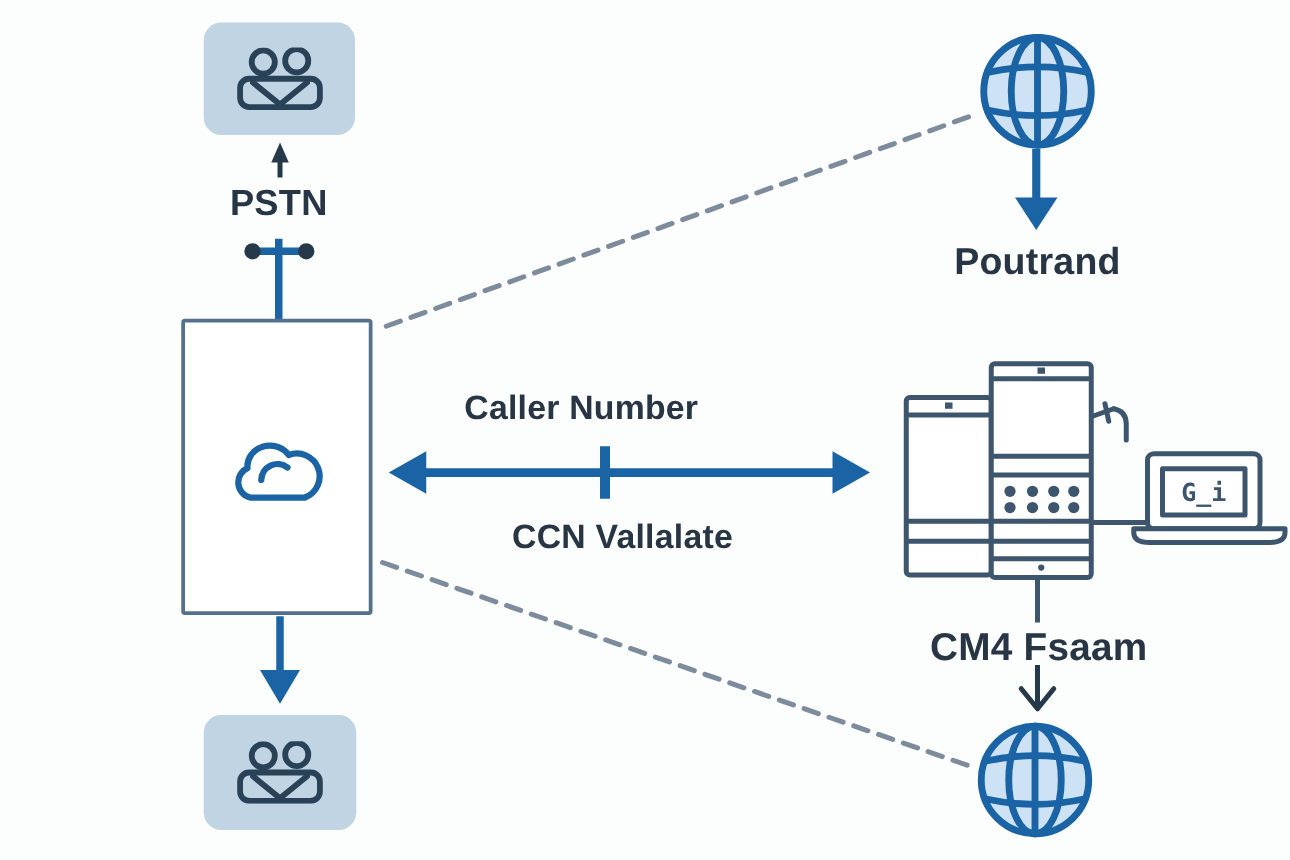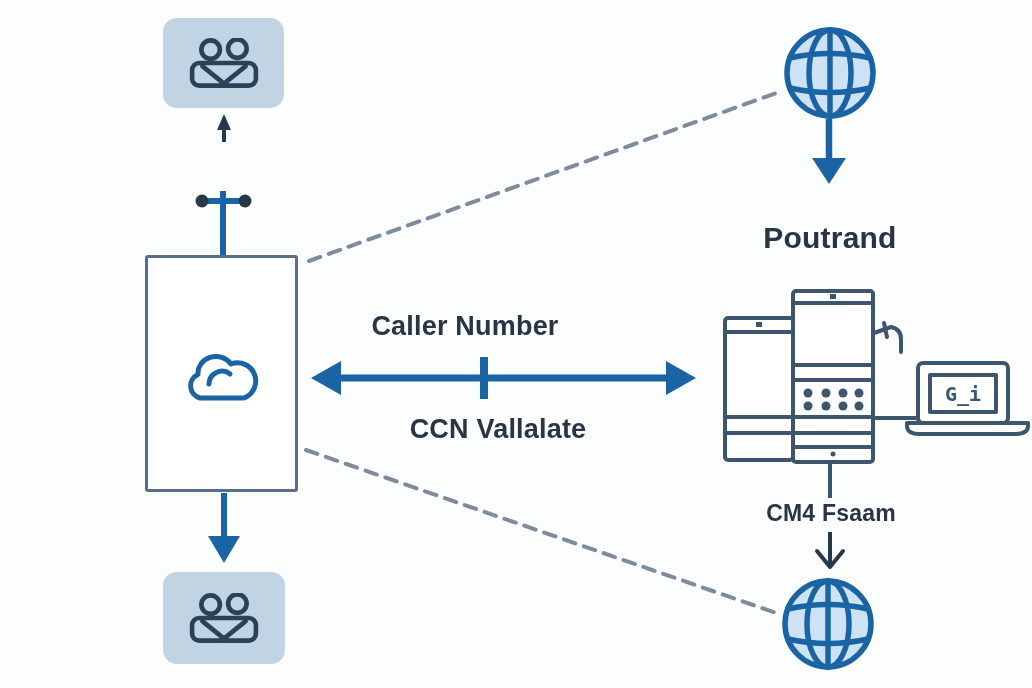--- a/index.html
+++ b/index.html
@@ -24,22 +24,22 @@
   svg{display:block;}
   .overlay{position:absolute;left:0;top:0;pointer-events:none;}
   .label{
     position:absolute;font-weight:700;color:var(--text);text-align:center;
     letter-spacing:.2px;
   }
   .lbl-pstn{left:133px;top:147px;width:180px;font-size:29px;}
   .lbl-side{left:0;top:296px;width:146px;font-size:30px;line-height:42px;}
   .lbl-arrow-top{left:340px;top:311px;width:250px;font-size:27px;}
   .lbl-arrow-bottom{left:363px;top:414px;width:270px;font-size:27px;}
-  .lbl-carriers{left:724px;top:189px;width:212px;font-size:30px;line-height:42px;margin-top:28px;}
-  .lbl-cm4{left:736px;top:500px;width:190px;font-size:23px;}
+  .lbl-carriers{left:724px;top:189px;width:212px;font-size:30px;line-height:42px;}
+  .lbl-cm4{left:736px;top:500px;width:190px;font-size:31px;}
   .users-box{
     position:absolute;background:var(--box-fill);border-radius:14px;
     display:flex;align-items:center;justify-content:center;
   }
   .box-top{left:163px;top:18px;width:121px;height:90px;}
   .box-bottom{left:163px;top:572px;width:122px;height:92px;}
   .cloud-node{
     position:absolute;left:145px;top:255px;width:153px;height:237px;
     border:3px solid var(--rect-border);border-radius:3px;background:#fff;
   }
@@ -110,20 +110,21 @@
     <svg width="70" height="50" viewBox="0 0 68 48">
       <g class="si nofill" stroke-width="4.5" stroke-linecap="round" stroke-linejoin="round">
         <circle cx="21" cy="11" r="9"></circle>
         <circle cx="47" cy="10" r="9"></circle>
         <rect x="3" y="24" width="62" height="22" rx="7"></rect>
         <path d="M13 27 L34 44 L55 27"></path>
       </g>
     </svg>
   </div>
 
+  <div class="label lbl-pstn">PSTN</div>
 
   <div class="cloud-node">
     <svg width="78" height="56" viewBox="0 0 78 56">
       <g class="sb nofill" stroke-width="5" stroke-linecap="round" stroke-linejoin="round">
         <path d="M17 47 A12.5 12.5 0 0 1 15 23.5 A18 16.5 0 0 1 48 13 A13.5 13.5 0 0 1 61 47 Z"></path>
         <path d="M26 33 A13 13 0 0 1 47 23"></path>
       </g>
     </svg>
   </div>
 

